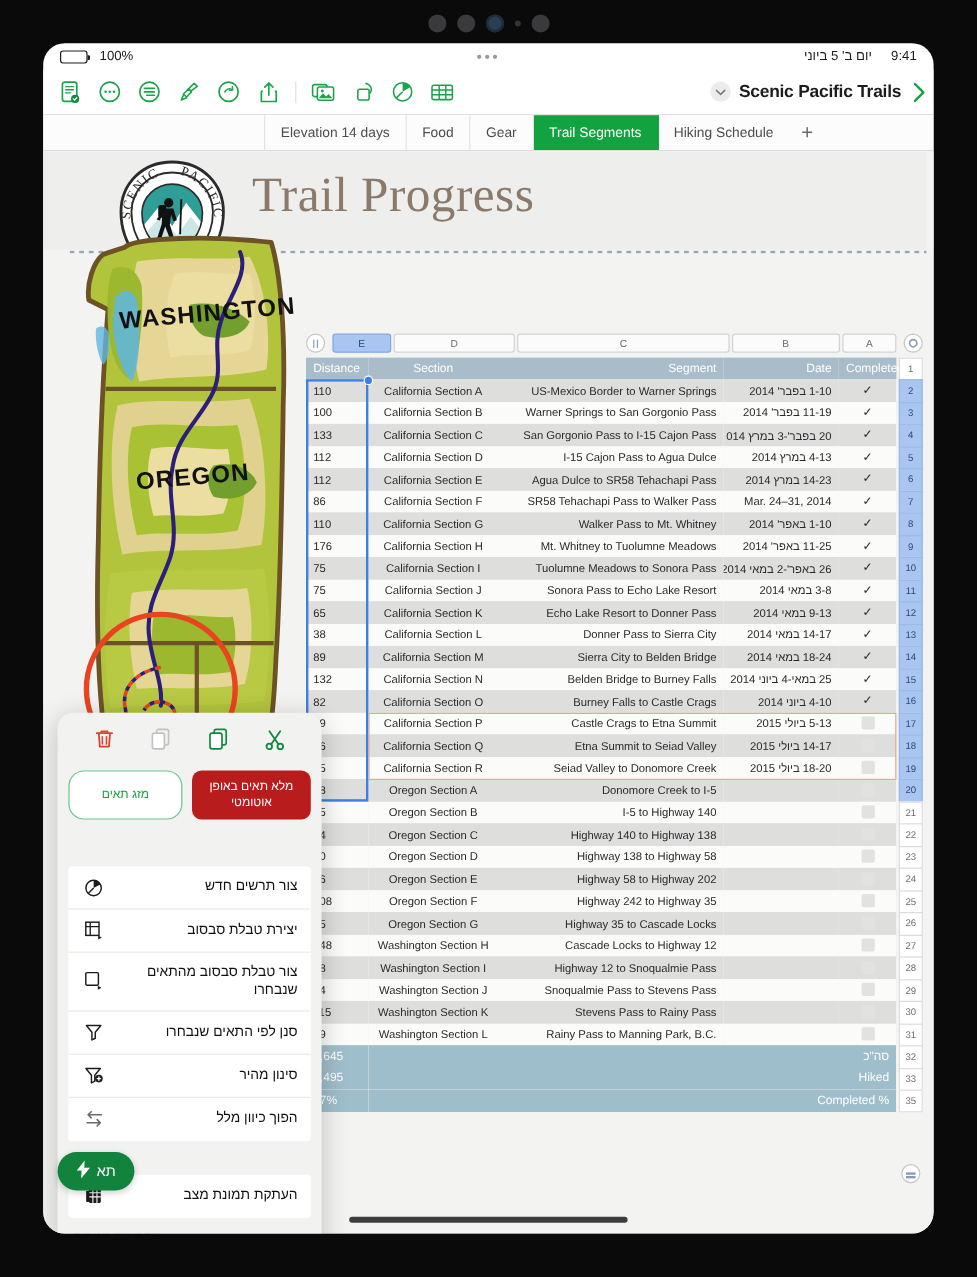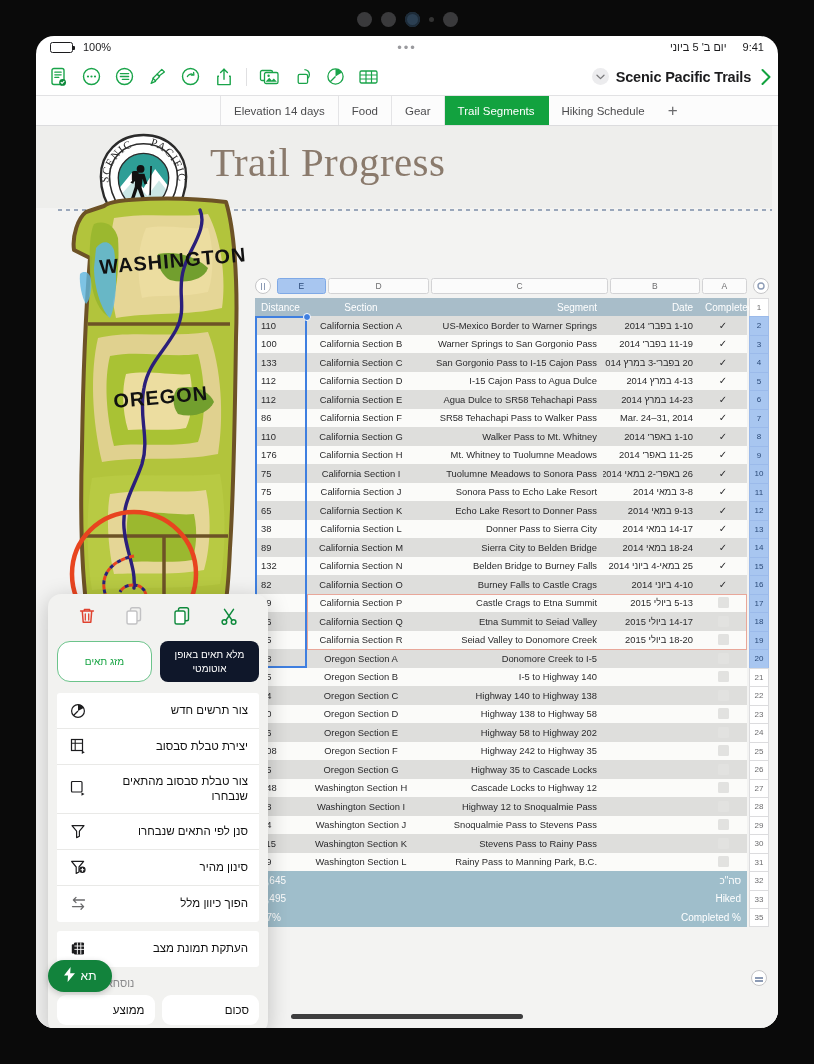--- a/index.html
+++ b/index.html
@@ -135,26 +135,26 @@
   
   .popover { position: absolute; left: 12px; top: 468px; width: 220px;
     background: #f2f2f0; border-radius: 13px;
     box-shadow: 0 5px 22px rgba(0,0,0,.22); padding: 10px 9px 9px; direction: rtl;
     font-family: "Liberation Sans", sans-serif; }
   .pop-range { font-size: 15px; font-weight: bold; color: #111; direction: ltr;
     text-align: left; padding: 1px 3px 9px; }
   .pop-icons { display: flex; justify-content: space-around; align-items: center;
     padding: 2px 6px 11px; }
   .pop-actions { display: flex; gap: 8px; padding-bottom: 11px; }
-  .btn-fill { flex: 1; background: #0f172a; color: #fff; border-radius: 8px;
+  .btn-fill { flex: 1; background: #b91c1c; color: #fff; border-radius: 8px;
     font-size: 10px; text-align: center; padding: 7px 3px; line-height: 1.35; }
   .btn-merge { flex: 1; background: #fff; color: #12a23f; border: 1px solid #6cc48b;
     border-radius: 13px; font-size: 10px; text-align: center;
     display: flex; align-items: center; justify-content: center; }
-  .pop-card { background: #fff; border-radius: 3px; overflow: hidden; margin-bottom: 9px; }
+  .pop-card { background: #fff; border-radius: 3px; overflow: hidden; margin-bottom: 9px; margin-top: 28px; }
   .pop-item { display: flex; align-items: center; justify-content: space-between;
     padding: 9px 11px; border-bottom: 1px solid #e9e9e7; min-height: 36px; }
   .pop-item:last-child { border-bottom: none; }
   .pop-item .lbl { font-size: 11.5px; color: #111; text-align: right; line-height: 1.3; }
   .pop-item .ico { width: 20px; display: flex; justify-content: center; flex: 0 0 20px; }
   .pop-sect-title { font-size: 11px; color: #8a8a8c; text-align: left;
     padding: 1px 4px 6px; }
   .pop-grid { display: grid; grid-template-columns: 1fr 1fr; gap: 7px; }
   .pop-chip { background: #fff; border-radius: 9px; padding: 9px 10px;
     font-size: 11.5px; color: #111; text-align: right; }

